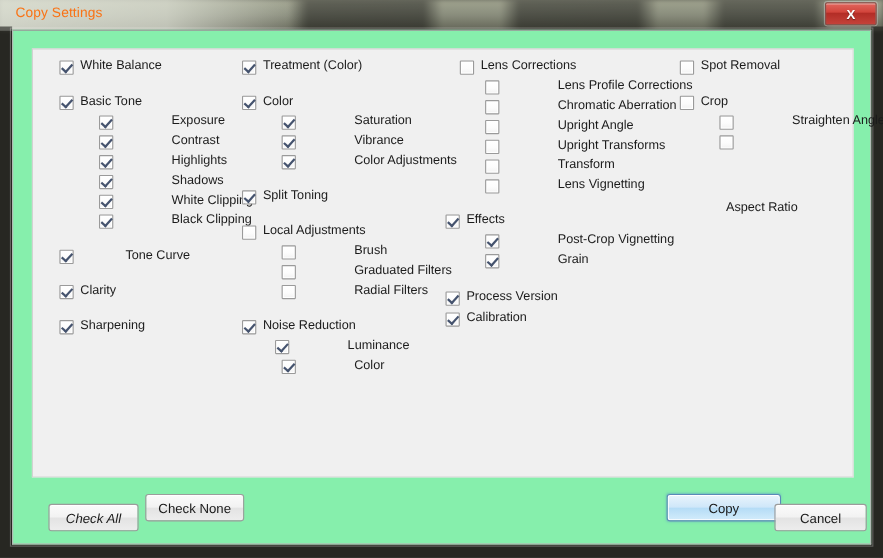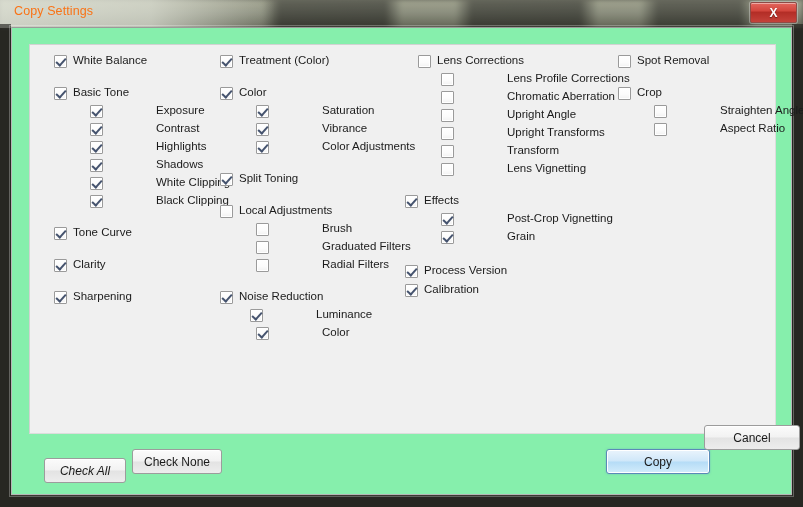--- a/index.html
+++ b/index.html
@@ -200,21 +200,21 @@
     box-shadow: inset 0 1px 0 #ffffff;
   }
   .btn.default {
     border: 1px solid #5b89b8;
     background: linear-gradient(180deg, #eaf4fc 0%, #cfe7f9 48%, #b5dcf6 52%, #d3ecfb 100%);
     box-shadow: inset 0 0 0 1px #ffffff, 0 0 2px rgba(90,150,200,0.55);
   }
   #btn-check-all   { left: 32px;  top: 430px; width: 82px; font-style: italic; }
   #btn-check-none  { left: 120px; top: 421px; width: 90px; }
   #btn-copy        { left: 594px; top: 421px; width: 104px; }
-  #btn-cancel      { left: 692px; top: 397px; width: 96px; text-align: right; }
+  #btn-cancel      { left: 692px; top: 430px; width: 84px; text-align: right; }
 </style>
 </head>
 <body>
 
 <div id="window">
 
   <div id="glass-backdrop"></div>
   <div id="glass-tint"></div>
   <div id="glass-titlehalo"></div>
 
@@ -257,21 +257,21 @@
             <span class="cb-label">Shadows</span>
           </div>
           <div class="cb-row indent" style="top: 131px; left: 18px;">
             <span class="checkbox checked"></span>
             <span class="cb-label">White Clipping</span>
           </div>
           <div class="cb-row indent" style="top: 149px; left: 18px;">
             <span class="checkbox checked"></span>
             <span class="cb-label">Black Clipping</span>
           </div>
-          <div class="cb-row" style="top: 181px; left: 0px;">
+          <div class="cb-row" style="top: 181px; left: 0px; gap: 41px;">
             <span class="checkbox checked"></span>
             <span class="cb-label">Tone Curve</span>
           </div>
           <div class="cb-row" style="top: 213px; left: 0px;">
             <span class="checkbox checked"></span>
             <span class="cb-label">Clarity</span>
           </div>
           <div class="cb-row" style="top: 245px; left: 0px;">
             <span class="checkbox checked"></span>
             <span class="cb-label">Sharpening</span>
@@ -387,21 +387,21 @@
             <span class="cb-label">Spot Removal</span>
           </div>
           <div class="cb-row" style="top: 41px; left: 0px;">
             <span class="checkbox"></span>
             <span class="cb-label">Crop</span>
           </div>
           <div class="cb-row indent" style="top: 59px; left: 18px;">
             <span class="checkbox"></span>
             <span class="cb-label">Straighten Angle</span>
           </div>
-          <div class="cb-row indent" style="top: 77px; left: 18px;">
+          <div class="cb-row indent" style="top: 77px; left: 18px; flex-direction: column;">
             <span class="checkbox"></span>
             <span class="cb-label">Aspect Ratio</span>
           </div>
         </div>
     </div>
 
     <div class="btn" id="btn-check-all">
       <span>Check All</span>
     </div>
     <div class="btn" id="btn-check-none">

